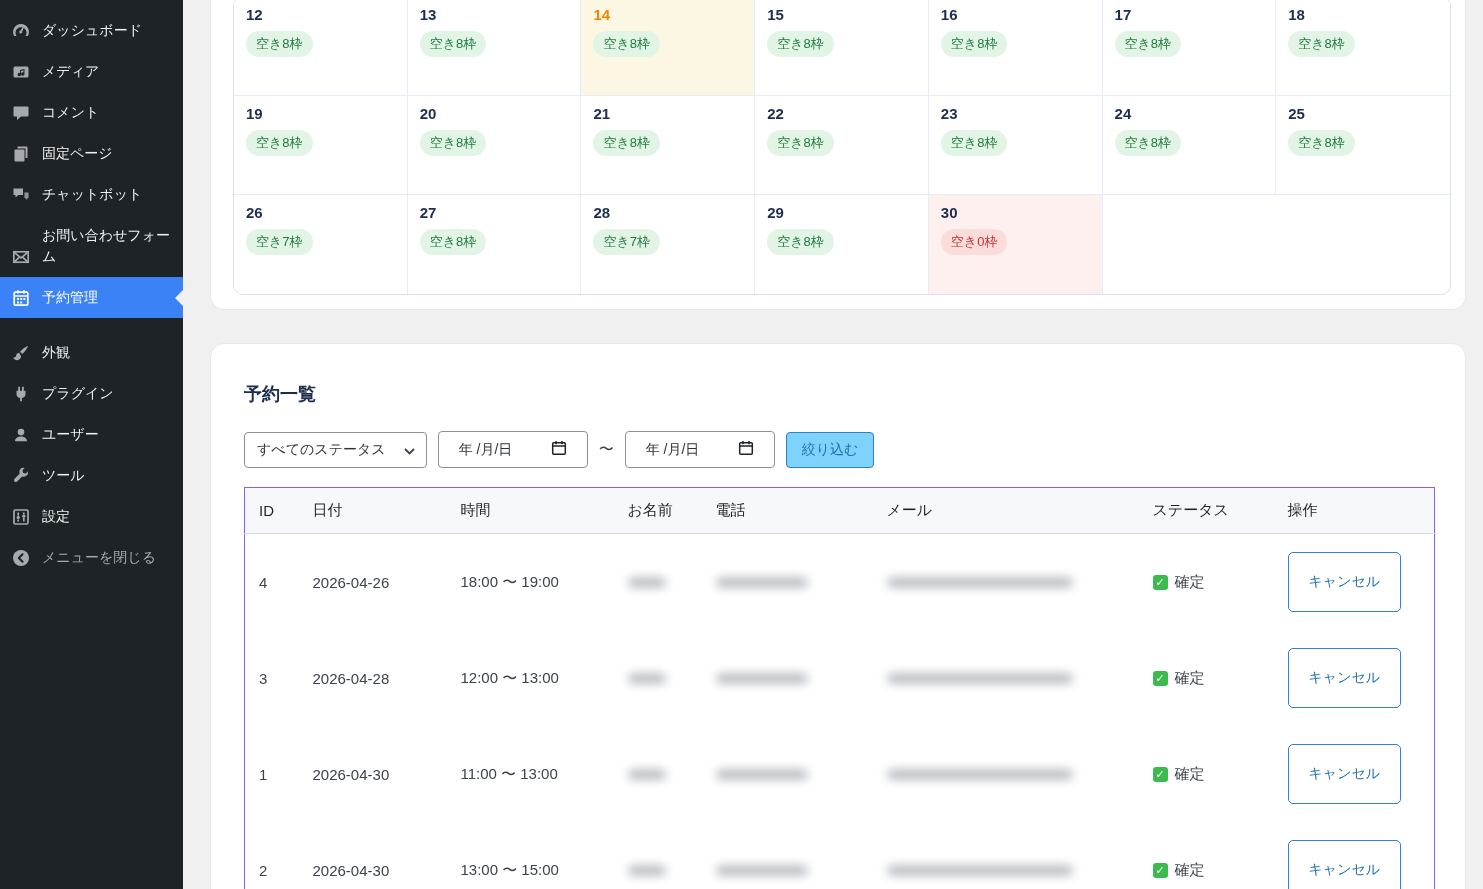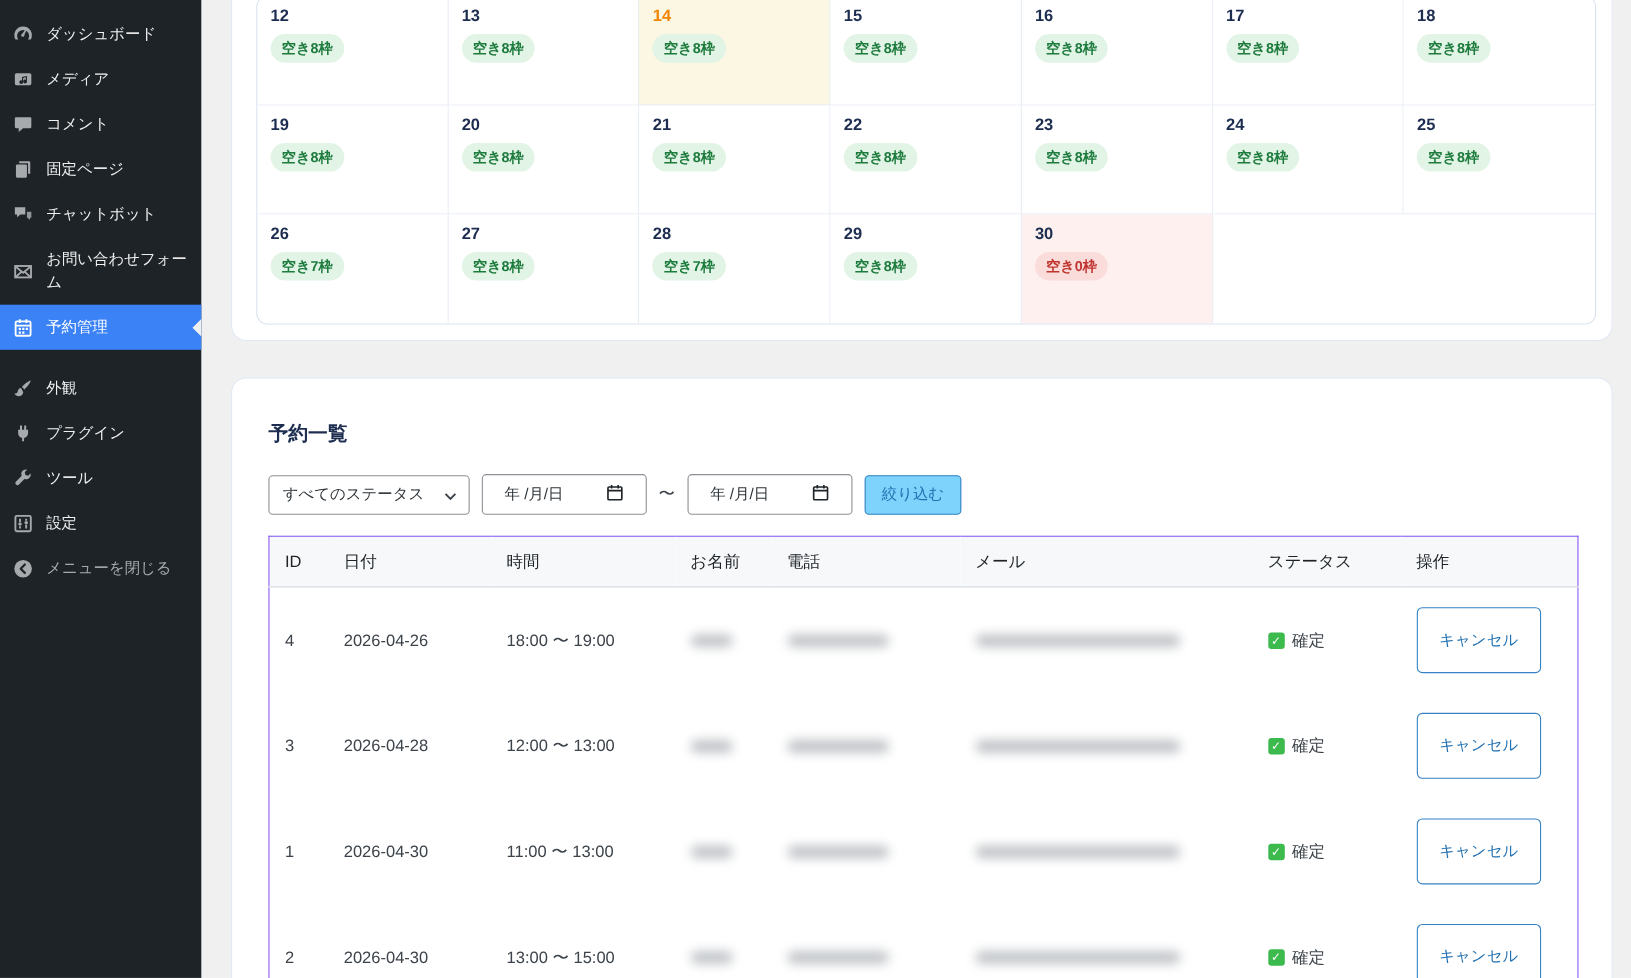--- a/index.html
+++ b/index.html
@@ -7,21 +7,21 @@
   body {
     width:1483px; height:889px; overflow:hidden;
     font-family:"Liberation Sans","DejaVu Sans",sans-serif;
     background:#f0f0f1; color:#3c434a;
   }
   .app { display:flex; width:100%; height:100%; }
 
   
   .sidebar { width:183px; flex-shrink:0; background:#1d2327; padding-top:10px; position:relative; }
   #admin-menu { list-style:none; margin:0; padding:0; font-size:14px; }
-  .menu-item { display:flex; align-items:center; gap:11px; padding:10px 10px 10px 11px;
+  .menu-item { display:flex; align-items:flex-end; gap:11px; padding:10px 10px 10px 11px;
     color:#f0f0f1; cursor:pointer; line-height:1.5; position:relative; }
   .menu-item .mi-icon { width:20px; height:20px; flex-shrink:0; color:#a7aaad; margin-top:1px; }
   .menu-item .mi-icon svg { width:20px; height:20px; display:block; }
   .menu-item.gap-before { margin-top:14px; }
   .menu-item.active { background:#3b82f6; color:#fff; }
   .menu-item.active .mi-icon { color:#fff; }
   .menu-item.active::after { content:""; position:absolute; right:0; top:50%; margin-top:-8px;
     border:8px solid transparent; border-right-color:#f0f0f1; }
   .menu-item.dim { color:#a7aaad; }
   .mi-label { word-break:break-word; }
@@ -36,21 +36,21 @@
     border:1px solid #d7e1f0; border-radius:10px; overflow:hidden; background:#fff; }
   .cal-cell { height:99px; padding:9px 12px; background:#fff;
     border-right:1px solid #e6ecf6; border-bottom:1px solid #e6ecf6; }
   .cal-cell.last-col { border-right:none; }
   .cal-cell.last-row { border-bottom:none; }
   .cal-cell.today { background:#fcf7e2; }
   .cal-cell.full { background:#fdf0ef; }
   .cal-day { font-size:15px; font-weight:bold; color:#1d2d50; }
   .cal-cell.today .cal-day { color:#f18500; }
   .cal-badge { display:inline-block; margin-top:8px; padding:4px 10px; border-radius:13px;
-    font-size:13px; font-weight:bold; }
+    font-size:13px; font-weight:normal; }
   .cal-badge.open { background:#e2f4e6; color:#1e7b3e; }
   .cal-badge.full { background:#fadcda; color:#c13530; }
 
   .list-card { margin:33px 17px 0 27px; padding:38px 30px 34px 33px; }
   .list-title { margin:0; font-size:18px; font-weight:bold; color:#1d2d50; }
 
   .filters { display:flex; align-items:center; gap:11px; margin-top:25px; font-size:14px; color:#2c3338; }
   .select-box { display:flex; align-items:center; gap:18px; background:#fff;
     border:1px solid #8c8f94; border-radius:4px; padding:8px 11px 8px 12px; cursor:pointer; }
   .date-input { display:flex; align-items:center; justify-content:space-between; background:#fff;
@@ -153,20 +153,28 @@
           </span>
           <span class="mi-label">外観</span>
         </li>
         <li class="menu-item">
           <span class="mi-icon">
             <svg viewBox="0 0 20 20" fill="currentColor">
               <path d="M7.2 2.8v3.9H5.5v3a4.5 4.5 0 0 0 3.6 4.4v3.1h1.8v-3.1a4.5 4.5 0 0 0 3.6-4.4v-3h-1.7V2.8h-1.8v3.9H9V2.8Z"></path>
             </svg>
           </span>
           <span class="mi-label">プラグイン</span>
+        </li>
+        <li class="menu-item">
+          <span class="mi-icon">
+            <svg viewBox="0 0 20 20" fill="currentColor">
+              <path d="M10 3.8a3.3 3.3 0 1 1 0 6.6 3.3 3.3 0 0 1 0-6.6Zm0 7.7c3.3 0 6 1.9 6 4.7H4c0-2.8 2.7-4.7 6-4.7Z"></path>
+            </svg>
+          </span>
+          <span class="mi-label">ユーザー</span>
         </li>
         <li class="menu-item">
           <span class="mi-icon">
             <svg viewBox="0 0 20 20" fill="currentColor">
               <path d="M16.8 5.3a4.2 4.2 0 0 1-5.6 5.1l-5.4 5.4a1.9 1.9 0 0 1-2.6-2.6l5.4-5.4A4.2 4.2 0 0 1 13.7 2l-2.2 2.2.6 2.7 2.7.6Z"></path>
             </svg>
           </span>
           <span class="mi-label">ツール</span>
         </li>
         <li class="menu-item">

